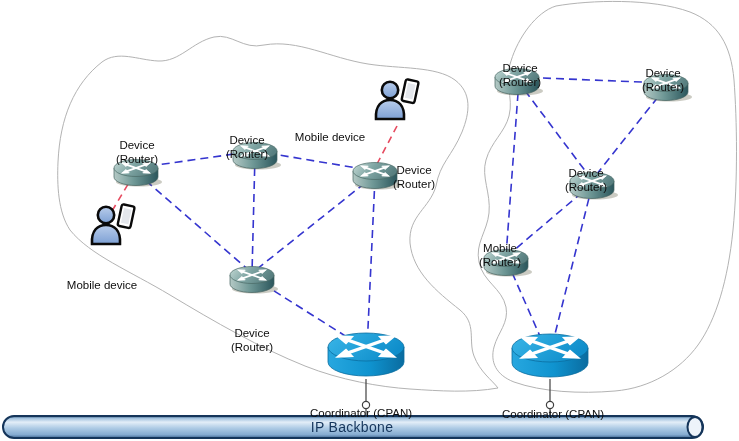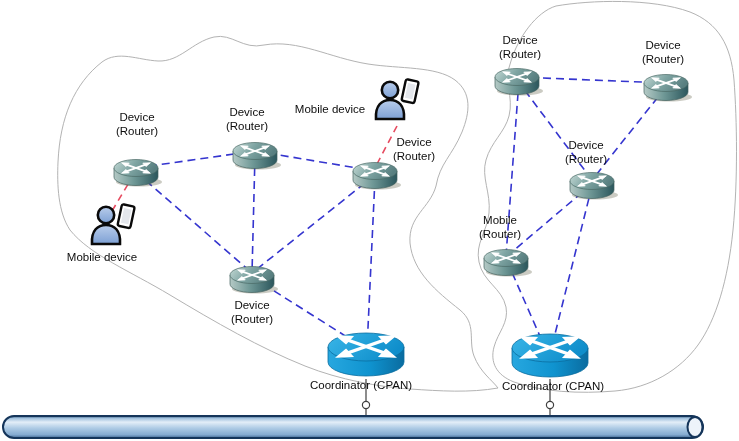--- a/index.html
+++ b/index.html
@@ -13,20 +13,21 @@
   .stage svg{position:absolute;left:0;top:0;}
   .lbl{
     position:absolute;
     transform:translate(-50%,-50%);
     font-size:11.5px;
     line-height:13.5px;
     color:#0d0d0d;
     text-align:center;
     white-space:pre-line;
     pointer-events:none;
+    margin-top:28px;
   }
   .lbl-backbone{
     position:absolute;
     transform:translate(-50%,-50%);
     font-size:14px;
     color:#16365c;
     letter-spacing:0.3px;
     white-space:nowrap;
     pointer-events:none;
   }
@@ -172,14 +173,15 @@
 <div class="lbl" style="left:361px;top:386px;">Coordinator (CPAN)</div>
 <div class="lbl" style="left:520px;top:47px;">Device
 (Router)</div>
 <div class="lbl" style="left:663px;top:52px;">Device
 (Router)</div>
 <div class="lbl" style="left:586px;top:152px;">Device
 (Router)</div>
 <div class="lbl" style="left:500px;top:227px;">Mobile
 (Router)</div>
 <div class="lbl" style="left:553px;top:387px;">Coordinator (CPAN)</div>
+<div class="lbl-backbone" style="left:352px;top:427px;">IP Backbone</div>
 
 </div>
 
 </body></html>

